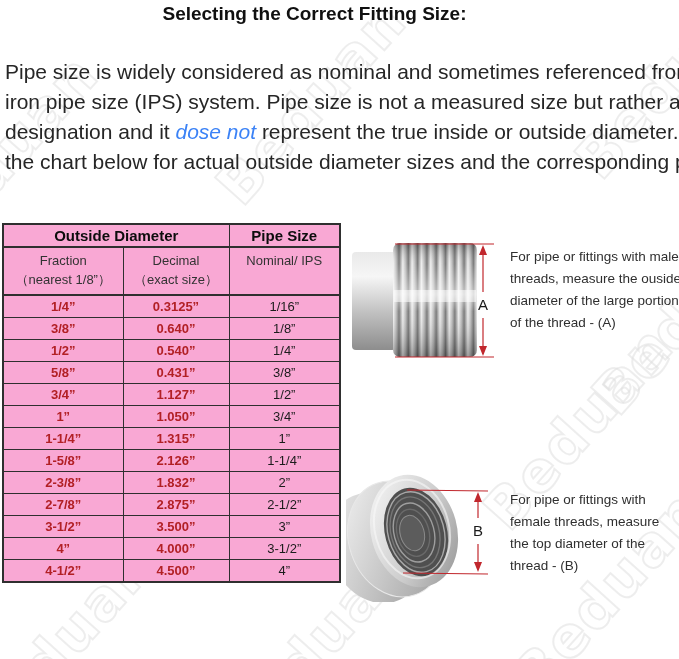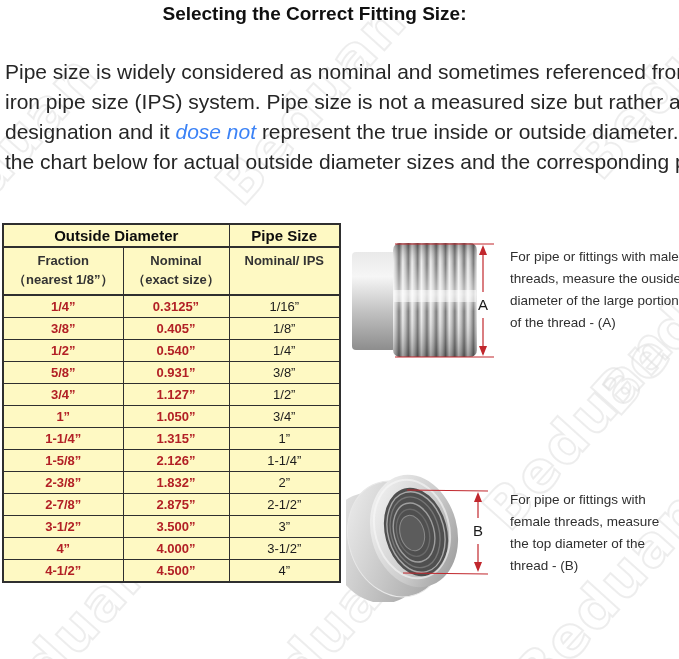--- a/index.html
+++ b/index.html
@@ -20,27 +20,27 @@
     font-size:19px;font-weight:bold;color:#101010;transform:translateX(-25px);
     white-space:nowrap;
   }
   
   .para{position:absolute;top:57px;left:5px;width:672px;color:#262626;font-size:21px;}
   .para .pl{height:30px;line-height:30px;white-space:nowrap;}
   .red-note{color:#3b82f6;font-weight:normal;font-style:italic;}
   
   .fit-table{
     position:absolute;left:2px;top:223px;border-collapse:collapse;table-layout:fixed;
-    border:2px solid #2f2f2f;background:#fef9c3;
+    border:2px solid #2f2f2f;background:#f9a8d4;
   }
   .fit-table th,.fit-table td{border:1px solid #2f2f2f;text-align:center;padding:0;overflow:hidden;}
   .fit-table .hrow th{height:21px;font-size:15px;color:#0d0d0d;border-bottom:2px solid #2f2f2f;}
   .fit-table .srow td{
     height:43px;font-size:13px;color:#333;vertical-align:top;padding-top:3px;
-    line-height:19px;font-weight:bold;border-bottom:2px solid #2f2f2f;
+    line-height:19px;font-weight:normal;border-bottom:2px solid #2f2f2f;
   }
   .fit-table tbody td{height:21px;font-size:13px;}
   .fit-table td.frac,.fit-table td.dec{color:#b22025;font-weight:bold;}
   .fit-table td.pipe{color:#1c1c1c;font-weight:normal;}
   
   .fig{position:absolute;}
   #maleFig{left:348px;top:238px;}
   #femaleFig{left:346px;top:452px;}
   
   .note{position:absolute;width:172px;font-size:13.5px;line-height:22px;color:#2f2f2f;}
@@ -81,47 +81,47 @@
       <tr class="hrow">
         <th colspan="2">Outside Diameter</th>
         <th>Pipe Size</th>
       </tr>
       <tr class="srow">
         <td>
           <div>Fraction</div>
           <div>（nearest 1/8”）</div>
         </td>
         <td>
-          <div>Nominal</div>
+          <div>Decimal</div>
           <div>（exact size）</div>
         </td>
         <td>
           <div>Nominal/ IPS</div>
         </td>
       </tr>
     </thead>
     <tbody>
         <tr>
           <td class="frac">1/4”</td>
           <td class="dec">0.3125”</td>
           <td class="pipe">1/16”</td>
         </tr>
         <tr>
           <td class="frac">3/8”</td>
-          <td class="dec">0.405”</td>
+          <td class="dec">0.640”</td>
           <td class="pipe">1/8”</td>
         </tr>
         <tr>
           <td class="frac">1/2”</td>
           <td class="dec">0.540”</td>
           <td class="pipe">1/4”</td>
         </tr>
         <tr>
           <td class="frac">5/8”</td>
-          <td class="dec">0.931”</td>
+          <td class="dec">0.431”</td>
           <td class="pipe">3/8”</td>
         </tr>
         <tr>
           <td class="frac">3/4”</td>
           <td class="dec">1.127”</td>
           <td class="pipe">1/2”</td>
         </tr>
         <tr>
           <td class="frac">1”</td>
           <td class="dec">1.050”</td>

